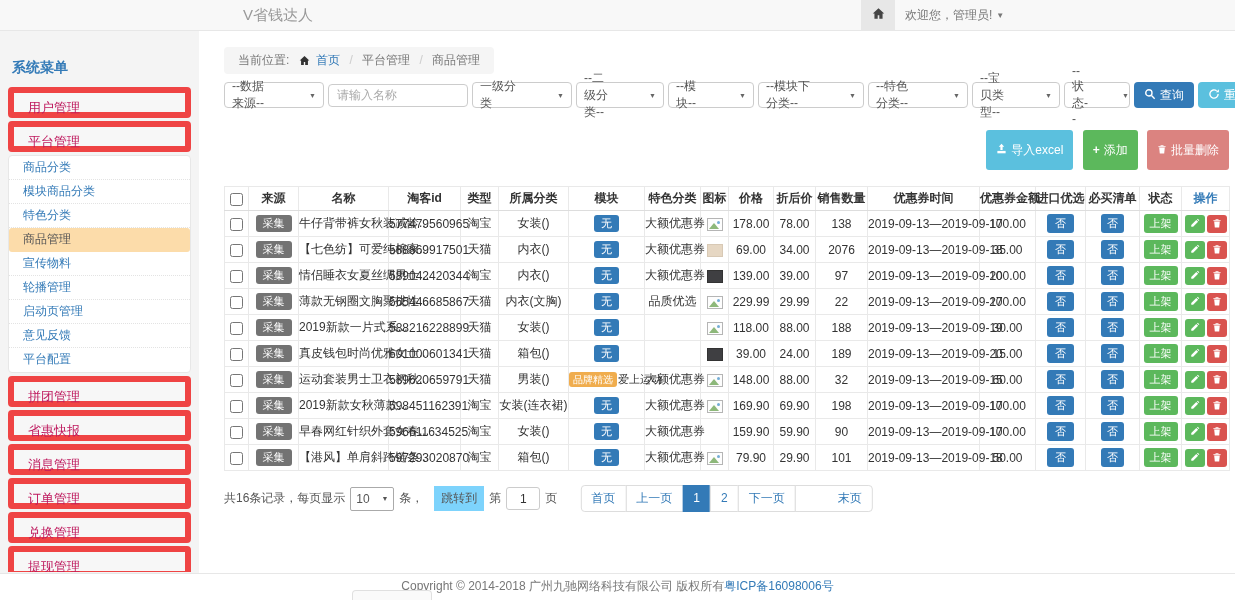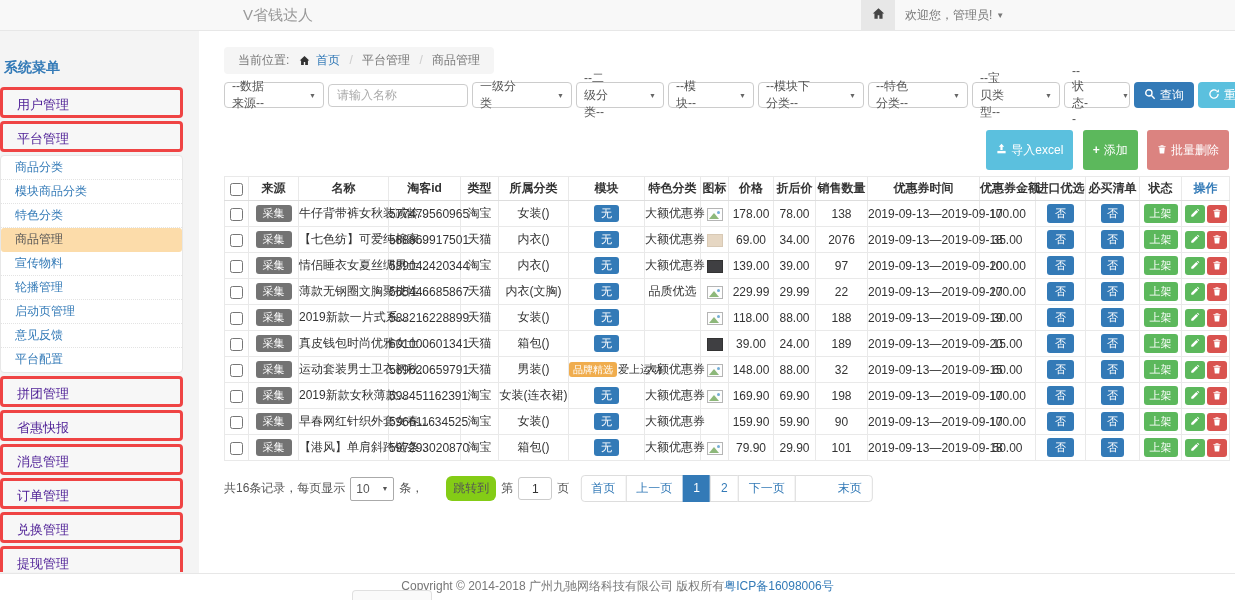--- a/index.html
+++ b/index.html
@@ -12,24 +12,24 @@
   .navbar { position:absolute; top:0; left:0; right:0; height:31px;
             background:#f8f8f8; border-bottom:1px solid #e7e7e7; z-index:5; }
   .brand { position:absolute; left:243px; top:0; line-height:30px; font-size:15px; color:#999; }
   .nav-home { position:absolute; left:861px; top:0; width:34px; height:30px;
               background:#e7e7e7; display:flex; align-items:center; justify-content:center; color:#444; cursor:pointer; }
   .nav-user { position:absolute; left:905px; top:0; line-height:30px; color:#777; cursor:pointer; }
   .nav-user .caret { font-size:8px; color:#777; margin-left:4px; vertical-align:middle; }
   
   .main-bg { position:absolute; left:199px; top:31px; right:0; bottom:27px; background:#fff; }
   
-  .sidebar { position:absolute; left:0; top:55px; width:183px; height:517px; overflow:hidden; }
+  .sidebar { position:absolute; left:8px; top:55px; width:183px; height:517px; overflow:hidden; }
   .side-title { font-size:14px; font-weight:bold; color:#337ab7; margin:4px 0 10px 4px; }
-  .side-group { height:31px; line-height:30px; background:#f7f7f7; border:3px solid #ef4444;
-                border-radius:4px; margin-bottom:3px; padding-left:14px; color:#4c1d95; font-size:13px; cursor:pointer; }
+  .side-group { height:31px; line-height:30px; background:#f7f7f7; border:6px solid #ef4444;
+                border-radius:4px; margin-bottom:3px; padding-left:14px; color:#be185d; font-size:13px; cursor:pointer; }
   .side-panel { background:#fff; border:1px solid #e7e7e7; border-radius:4px; margin-bottom:3px; overflow:hidden; }
   .side-sub { display:block; height:24px; line-height:23px; padding-left:14px; font-size:12px;
               color:#337ab7; border-bottom:1px dotted #e3e3e3; cursor:pointer; text-decoration:none; }
   .side-sub:last-child { border-bottom:none; }
   .side-sub.active { background:#fcdcaa; color:#555; border-radius:3px; border-bottom-color:transparent; }
   
   .content { position:absolute; left:224px; top:31px; width:1005px; height:542px; }
   .breadcrumb { display:inline-block; margin-top:16px; background:#f5f5f5; border-radius:4px;
                 padding:5px 14px; color:#777; }
   .breadcrumb .bc-home-icon { color:#333; margin:0 3px 0 6px; vertical-align:-2px; }
@@ -55,21 +55,21 @@
          color:#fff; font-size:12px; height:26px; padding:0 10px; cursor:pointer;
          font-family:inherit; flex:none; }
   .btn-primary { background:#337ab7; }
   .btn-info { background:#5bc0de; }
   
   .toolbar { margin-top:22px; text-align:right; }
   .toolbar .btn { height:40px; margin-left:6px; border-radius:3px; }
   .btn-success { background:#5cb85c; }
   .btn-soft-danger { background:#db8380; }
   
-  table { width:100%; border-collapse:collapse; table-layout:fixed; margin-top:6px; font-size:12px; }
+  table { width:100%; border-collapse:collapse; table-layout:fixed; margin-top:16px; font-size:12px; }
   th,td { border:1px solid #e9e9e9; text-align:center; vertical-align:middle; white-space:nowrap; overflow:visible; }
   th { height:24px; font-weight:bold; color:#333; border-bottom:1px solid #ddd; background:#fff; }
   th:last-child { color:#337ab7; }
   td { height:26px; color:#333; }
   .cb { width:13px; height:13px; vertical-align:middle; cursor:pointer; }
   .badge { display:inline-block; border-radius:3px; color:#fff; font-size:11px; padding:2px 7px; line-height:1.1; }
   .badge-orange { background:#737373;text-align:center; }
   .module-badge { background:#337ab7; }
   .module-badge.orange { background:#f0ad4e; padding:2px 4px; font-size:10px; }
   .module-extra { font-size:11px; margin-left:1px; }
@@ -85,21 +85,21 @@
   .thumb-broken::before { content:""; position:absolute; left:1px; bottom:1px;
       border-left:5px solid transparent; border-right:5px solid transparent; border-bottom:6px solid #8db87a; }
   .thumb-broken::after { content:""; position:absolute; right:2px; top:2px; width:3px; height:3px; border-radius:50%; background:#74add6; }
   .thumb-beige { background:#e6d7c3; border:1px solid #d8c9b5; }
   .thumb-dark  { background:#3f3f42; border:1px solid #333; }
   
   .pager { position:relative; margin-top:14px; height:27px; display:flex; align-items:center; gap:5px; color:#555; }
   .pp-select { width:44px; height:24px; border:1px solid #aaa; border-radius:2px; background:#fff;
                display:flex; align-items:center; justify-content:space-between; padding:0 5px; cursor:pointer; }
   .pp-select .caret { font-size:7px; color:#555; }
-  .jump-btn { background:#84cc16; color:#555; border:none; border-radius:6px; padding:4px 7px; font-size:12px; cursor:pointer; font-family:inherit; margin-left:18px; }
+  .jump-btn { background:#7dd3fc; color:#555; border:none; border-radius:0; padding:4px 7px; font-size:12px; cursor:pointer; font-family:inherit; margin-left:6px; }
   .page-input { width:34px; height:23px; border:1px solid #ccc; border-radius:3px; text-align:center; font-size:12px; color:#333; }
   .pages { position:absolute; left:50%; top:0; transform:translateX(-50%); display:inline-flex; }
   .page-box { border:1px solid #ddd; background:#fff; color:#337ab7; height:27px; line-height:25px;
               padding:0 10px; margin-left:-1px; cursor:pointer; text-decoration:none; }
   .page-box:first-child { border-radius:4px 0 0 4px; margin-left:0; }
   .page-box:last-child { border-radius:0 4px 4px 0;padding-left:42px; }
   .page-box.active { background:#337ab7; border-color:#337ab7; color:#fff; }
   
   .footer { position:absolute; left:0; right:0; bottom:0; height:27px; background:#fff;
             border-top:1px solid #e7e7e7; text-align:center; color:#777; line-height:24px; z-index:4; }

